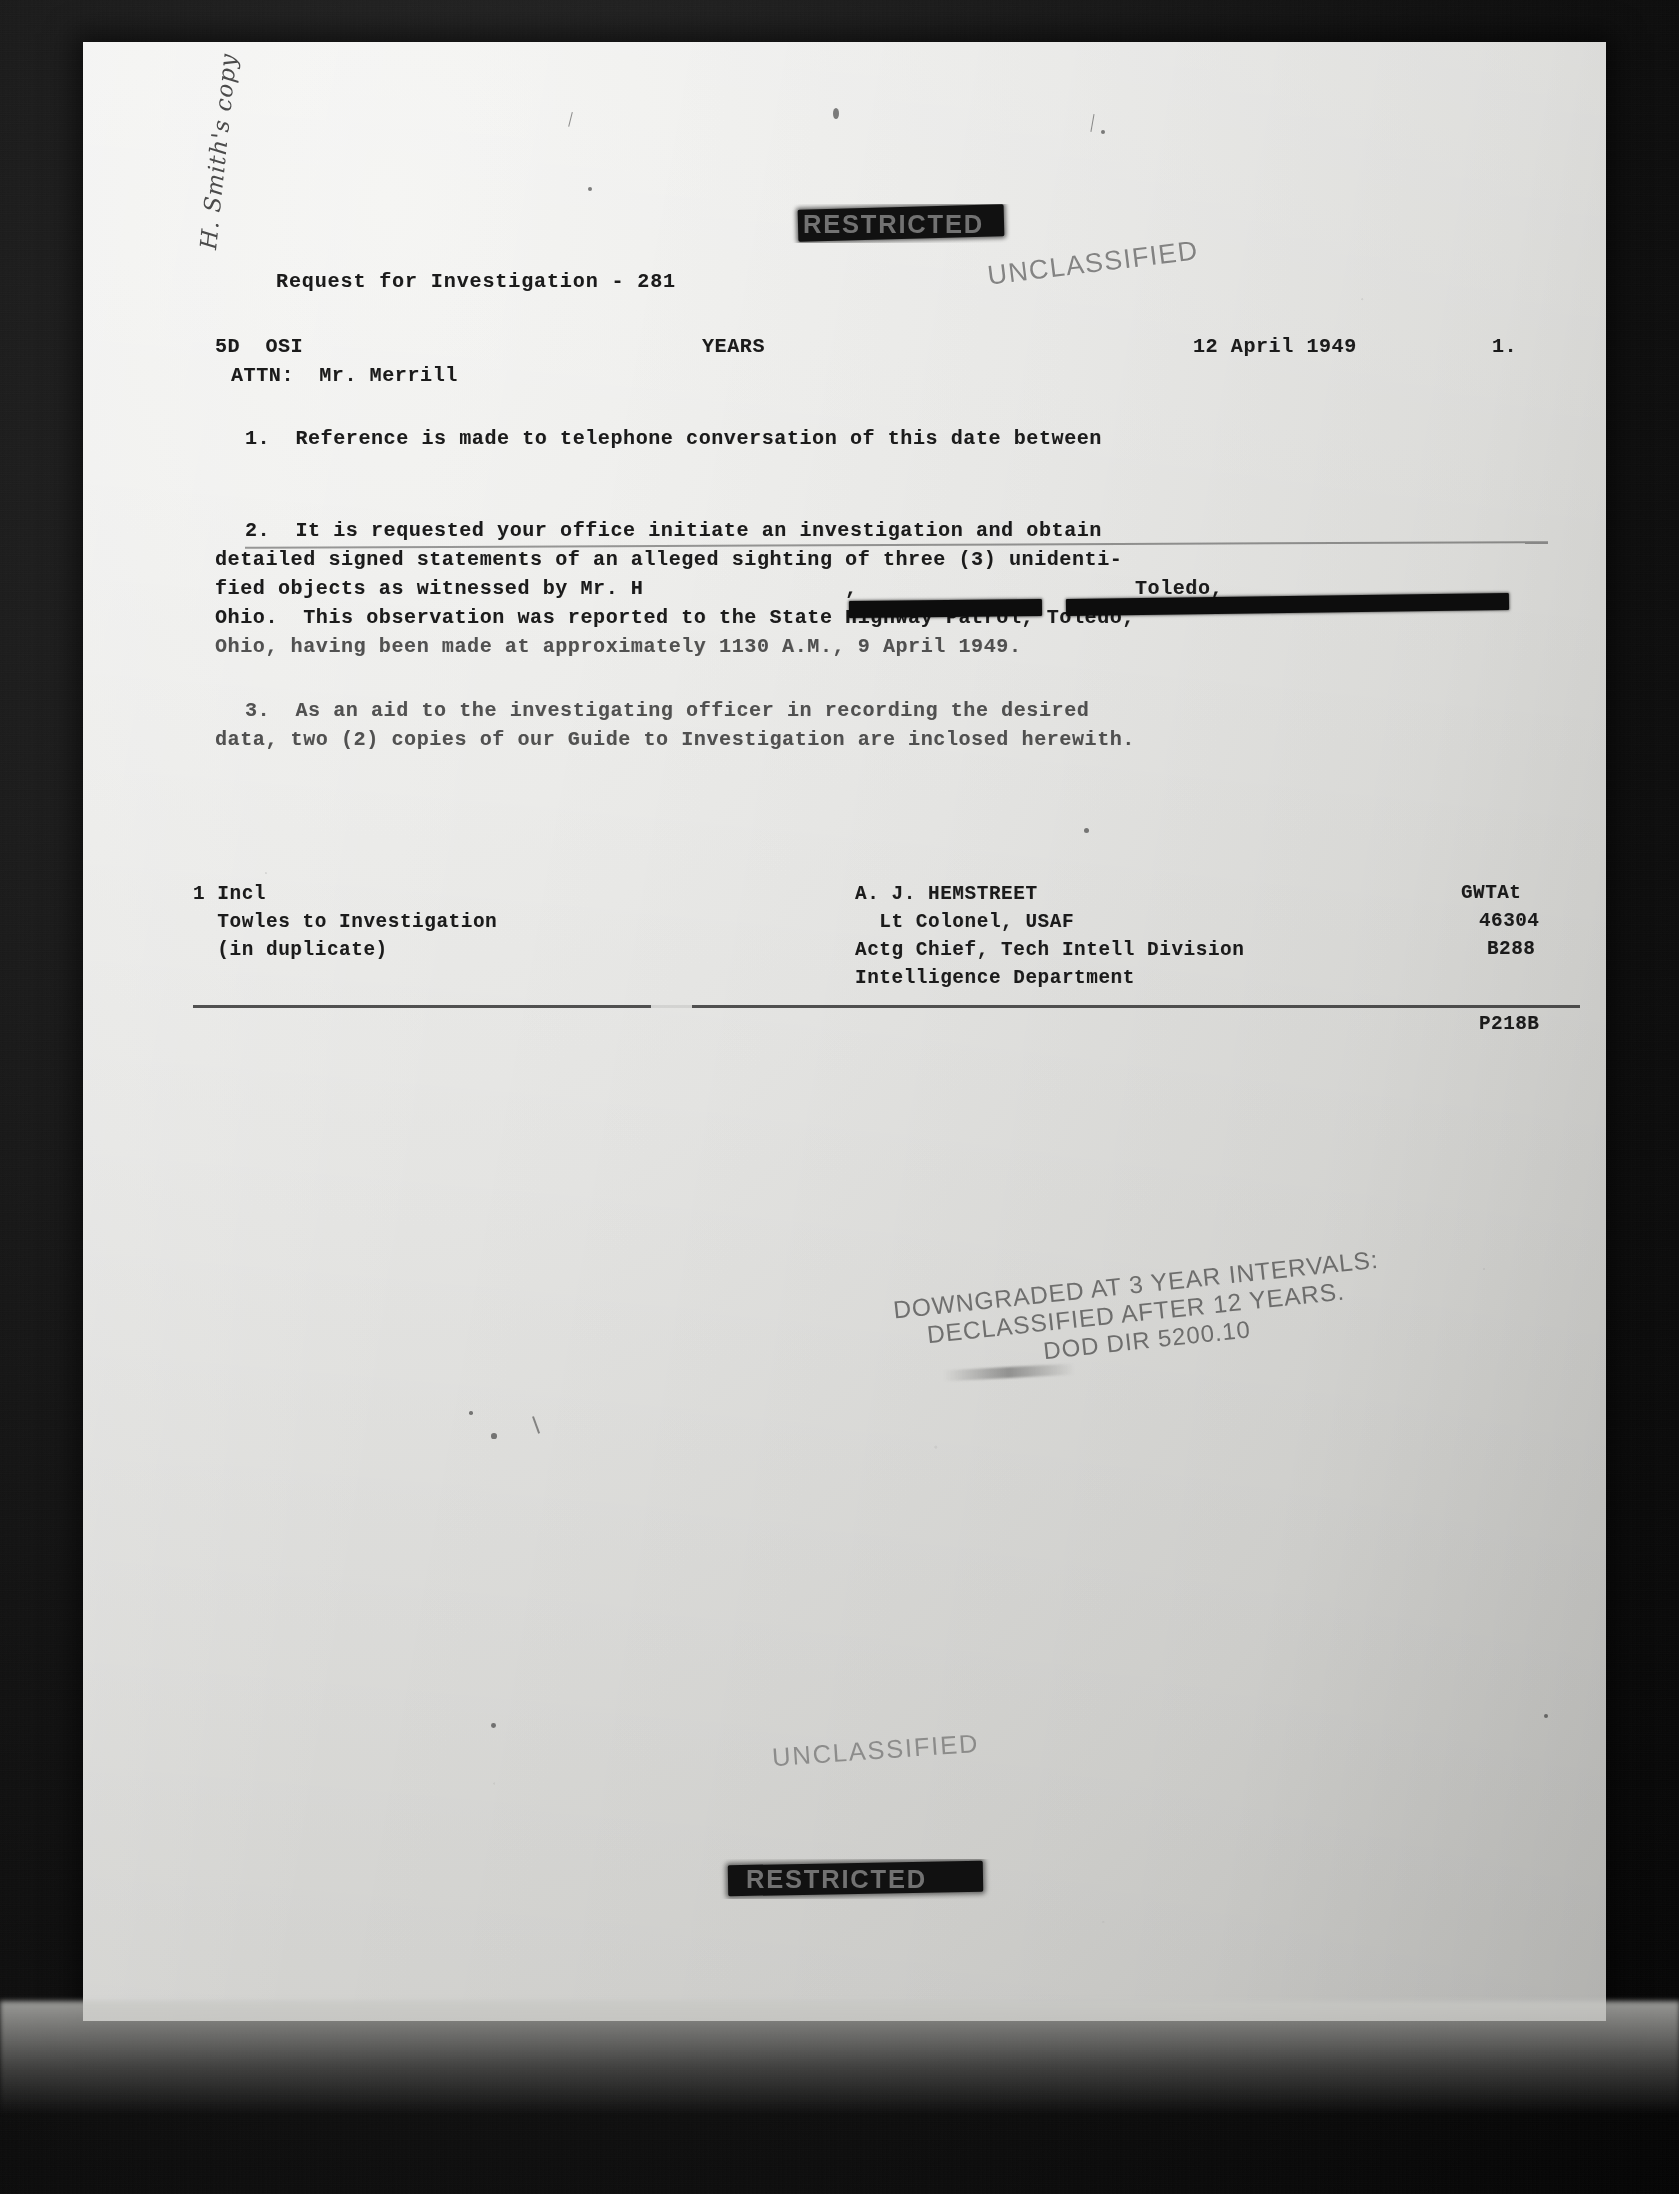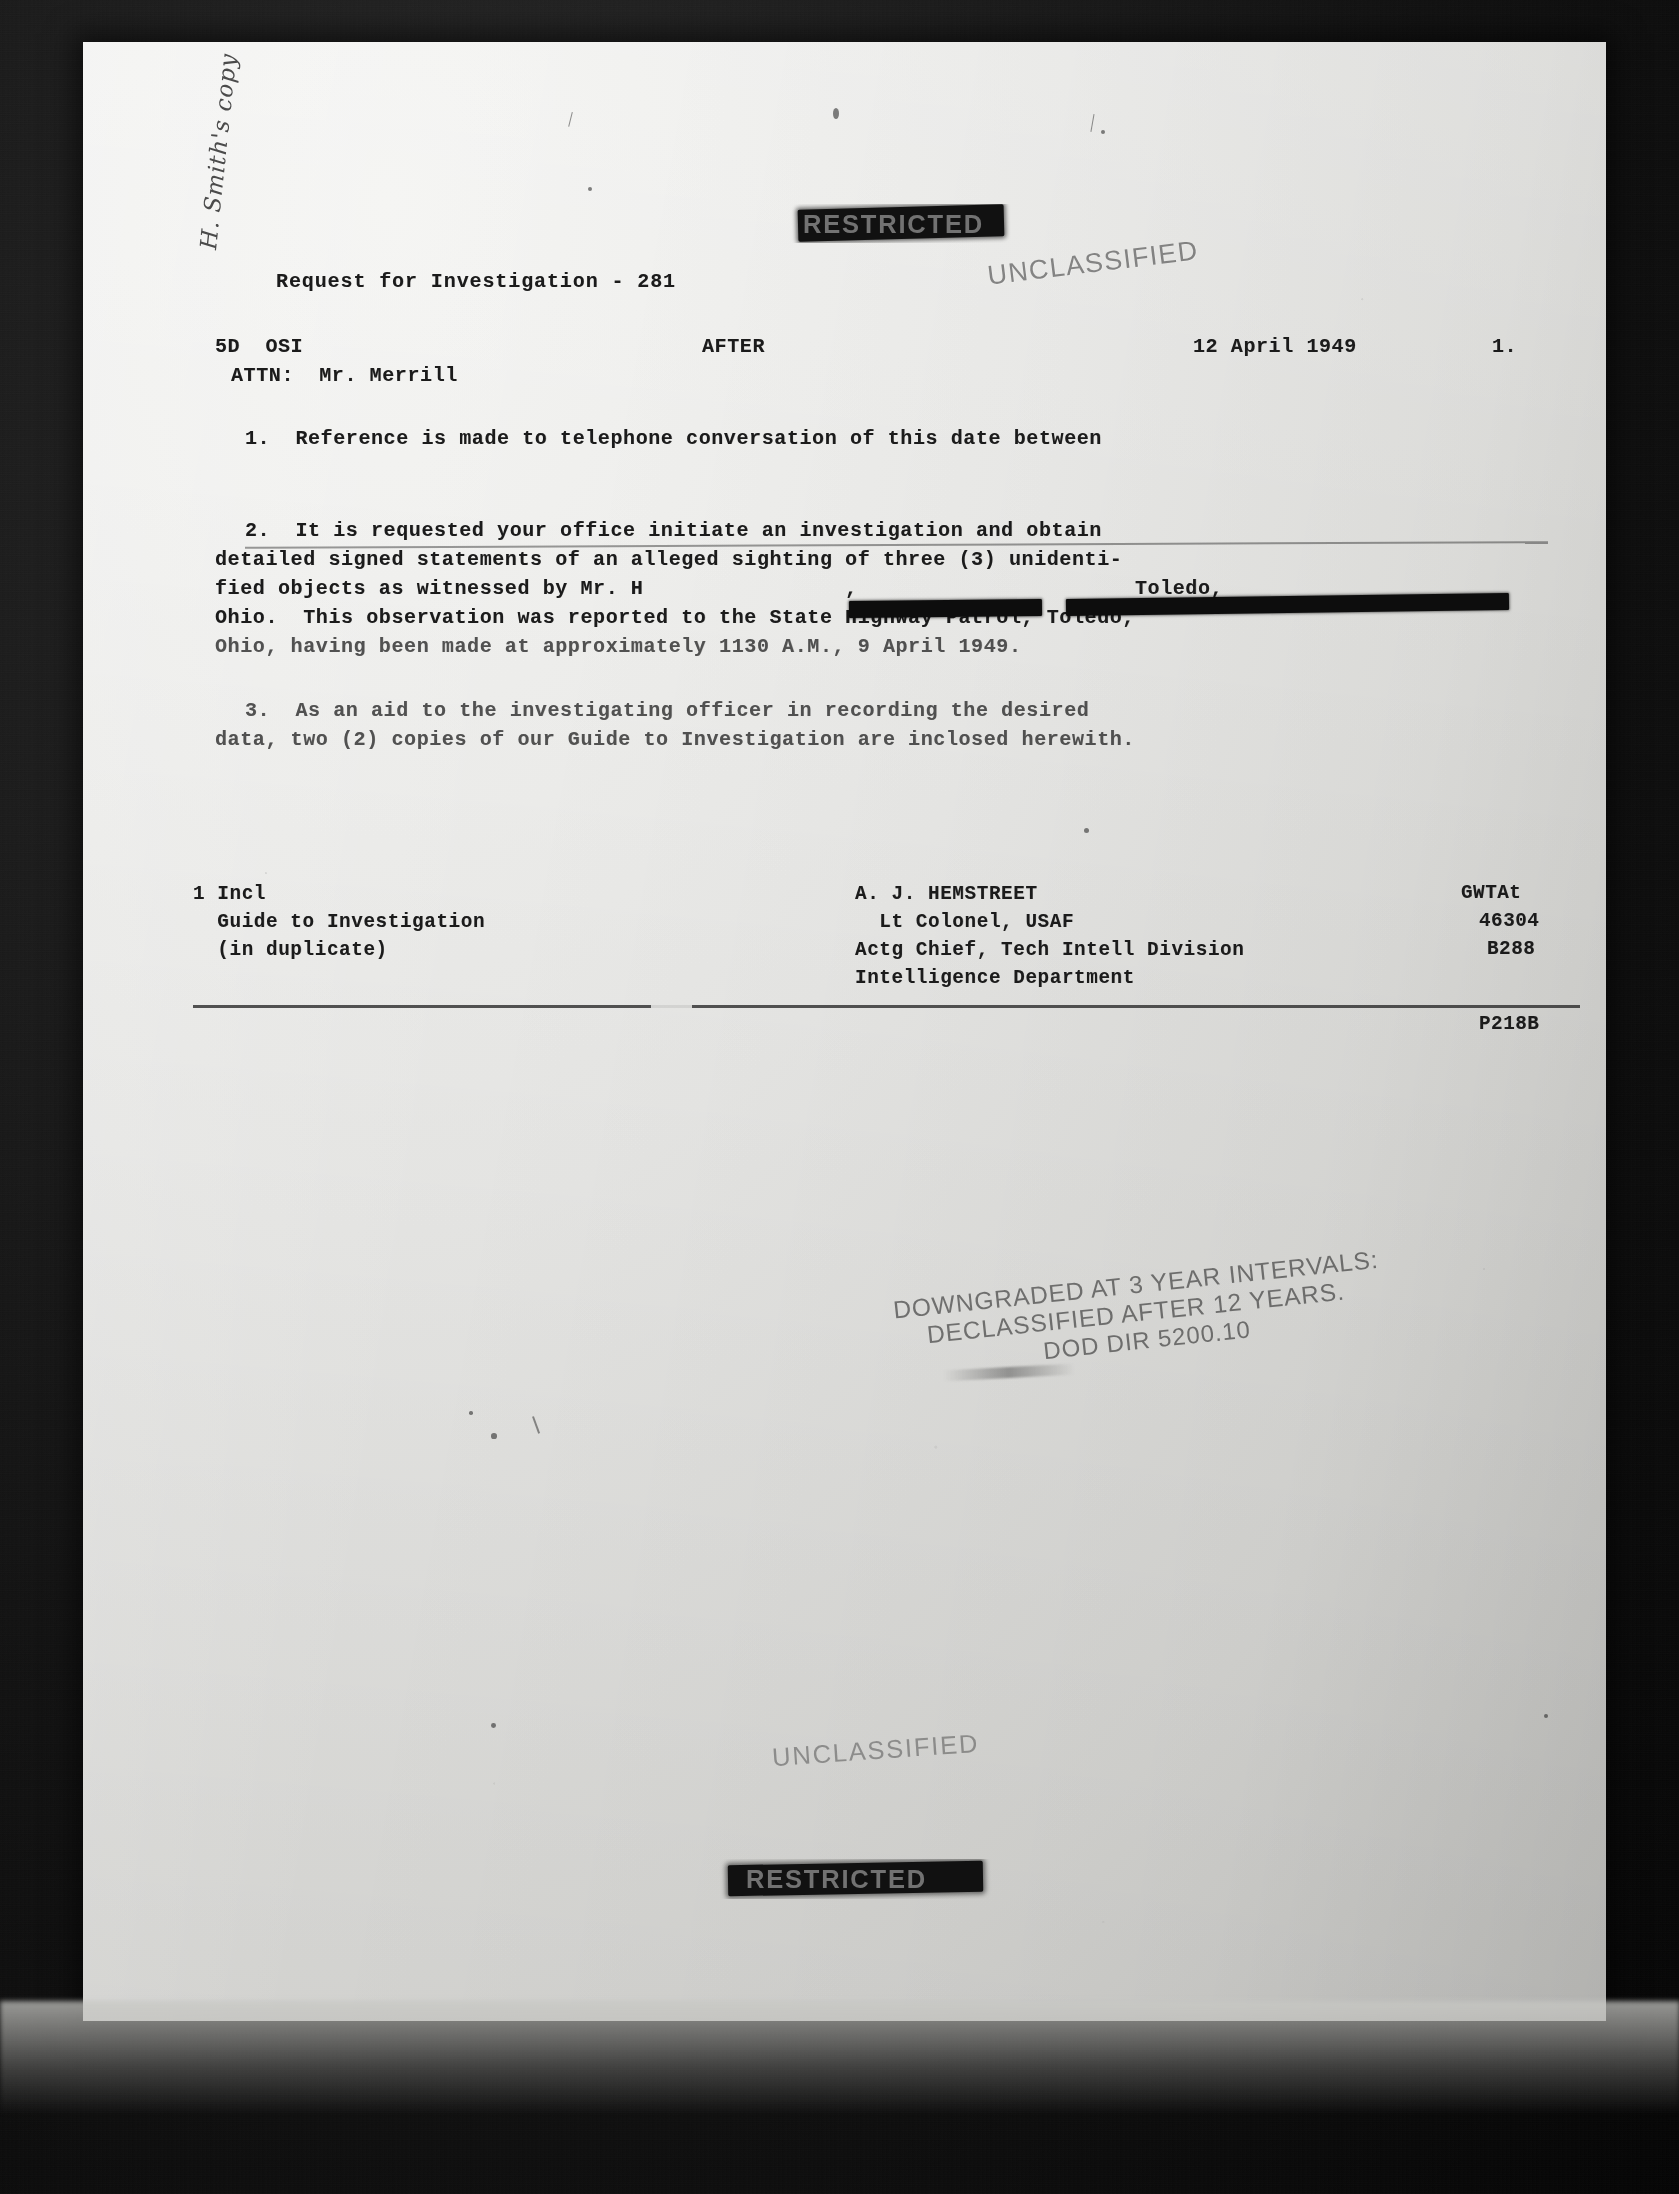--- a/index.html
+++ b/index.html
@@ -281,21 +281,21 @@
   <div class="stamp-restricted restricted-top">
     <div class="redact-bar"></div>
     <div class="restricted-text">RESTRICTED</div>
   </div>
 
   <div class="tw t-title" style="left:193px; top:228px;">Request for Investigation - 281</div>
 
   <div class="stamp-unclass-top">UNCLASSIFIED</div>
 
   <div class="tw t-body" style="left:132px; top:290px;">5D  OSI</div>
-  <div class="tw t-body" style="left:619px; top:290px;">AFTER</div>
+  <div class="tw t-body" style="left:619px; top:290px;">YEARS</div>
   <div class="tw t-body" style="left:1110px; top:290px;">12 April 1949</div>
   <div class="tw t-body" style="left:1409px; top:290px;">1.</div>
   <div class="tw t-body" style="left:148px; top:319px;">ATTN:  Mr. Merrill</div>
 
   <div class="tw t-body" style="left:162px; top:382px;">1.  Reference is made to telephone conversation of this date between</div>
 
   <div class="tw t-body" style="left:162px; top:474px;">2.  It is requested your office initiate an investigation and obtain</div>
   <div class="tw t-body" style="left:132px; top:503px;">detailed signed statements of an alleged sighting of three (3) unidenti-</div>
   <div class="tw t-body" style="left:132px; top:532px;">fied objects as witnessed by Mr. H                ,                      Toledo,</div>
   <div class="tw t-body" style="left:132px; top:561px;">Ohio.  This observation was reported to the State Highway Patrol, Toledo,</div>
@@ -303,21 +303,21 @@
 
   <div class="name-redact nr1"></div>
   <div class="name-redact nr2"></div>
 
   <div class="strike-para2"></div>
 
   <div class="tw t-body faint" style="left:162px; top:654px;">3.  As an aid to the investigating officer in recording the desired</div>
   <div class="tw t-body faint" style="left:132px; top:683px;">data, two (2) copies of our Guide to Investigation are inclosed herewith.</div>
 
   <div class="tw t-sig" style="left:110px; top:838px;">1 Incl</div>
-  <div class="tw t-sig" style="left:110px; top:866px;">  Guide to Investigation</div>
+  <div class="tw t-sig" style="left:110px; top:866px;">  Towles to Investigation</div>
   <div class="tw t-sig" style="left:110px; top:894px;">  (in duplicate)</div>
 
   <div class="tw t-sig" style="left:772px; top:838px;">A. J. HEMSTREET</div>
   <div class="tw t-sig" style="left:772px; top:866px;">  Lt Colonel, USAF</div>
   <div class="tw t-sig" style="left:772px; top:894px;">Actg Chief, Tech Intell Division</div>
   <div class="tw t-sig faint" style="left:772px; top:922px;">Intelligence Department</div>
 
   <div class="tw t-code" style="left:1378px; top:837px;">GWTAt</div>
   <div class="tw t-code" style="left:1396px; top:865px;">46304</div>
   <div class="tw t-code" style="left:1404px; top:893px;">B288</div>

